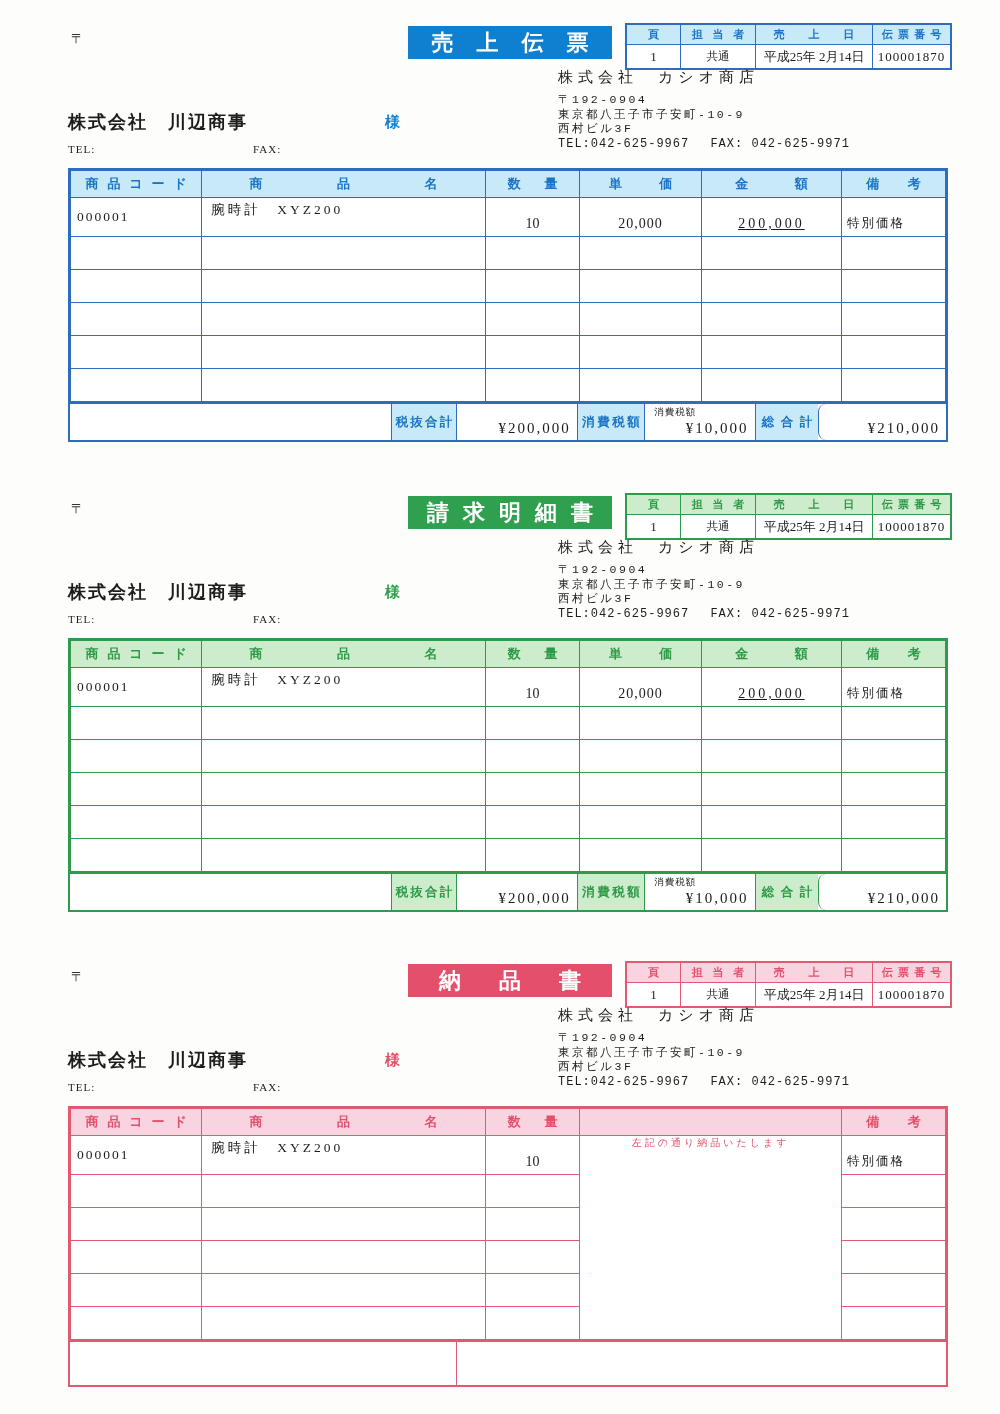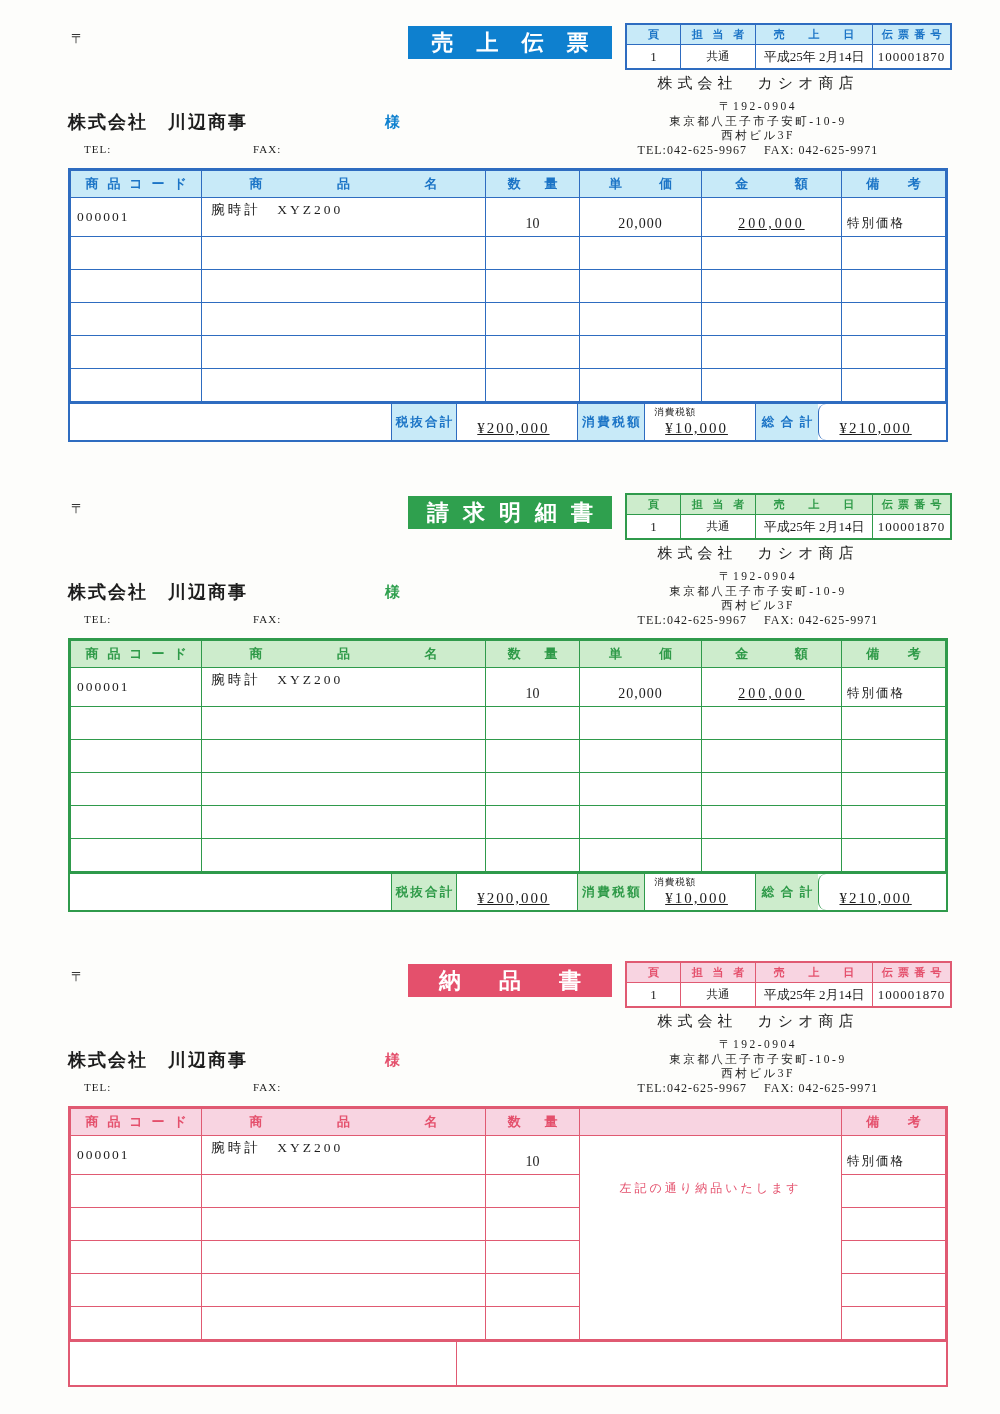--- a/index.html
+++ b/index.html
@@ -30,69 +30,69 @@
   .mc0 { width:53px; } .mc1 { width:75px; } .mc2 { width:117px; } .mc3 { width:78px; }
   .meta-row.labels .mcell { height:19px; background:var(--fill); color:var(--label);
         font-size:11px; font-weight:bold; }
   .meta-row.labels .jd { width:100%; height:100%; padding:0 6px; }
   .meta-row.values .mcell { height:24px; border-top:1px solid var(--border);
         display:flex; align-items:center; justify-content:center;
         font-family:"Liberation Serif",serif; font-size:13px; white-space:nowrap; }
   .meta-row.values .slipno { letter-spacing:1px; }
 
   
-  .seller { position:absolute; left:558px; top:74px; width:400px;
-            font-family:Liberation Serif, serif;text-align:center; }
+  .seller { position:absolute; left:558px; top:68px; width:400px;
+            font-family:Liberation Mono, monospace; }
   .s-name { font-size:15px; letter-spacing:5px; white-space:nowrap; }
   .s-line { font-size:11.5px; letter-spacing:2.5px; line-height:14.5px; white-space:nowrap; }
   .s-post { margin-top:6px; }
   .s-telfax { font-size:12px; letter-spacing:1px; line-height:15px; white-space:nowrap; }
 
   
   .customer { position:absolute; left:68px; top:110px; font-size:18px; font-weight:600;
               letter-spacing:2px; white-space:nowrap; }
   .honorific { position:absolute; left:385px; top:113px; font-size:15px; font-weight:bold;
                color:var(--accent); }
   .ctel { position:absolute; top:143px; font-size:11px; letter-spacing:1px;
           font-family:"Liberation Serif",serif; }
-  .ctel.t { left:84px; } .ctel.f { left:253px; }
+  .ctel.t { left:68px; } .ctel.f { left:253px; }
 
   
   .mainwrap { position:absolute; left:68px; top:168px; width:880px; background:#fff;
               border:2px solid var(--border); }
   table.items { width:100%; border-collapse:collapse; table-layout:fixed; }
   .items th, .items td { border:1px solid var(--border); overflow:hidden; }
   .items th { height:27px; background:var(--fill); color:var(--label); font-size:13px;
               font-weight:bold; padding:0; }
   .items th .jd { width:100%; height:100%; padding:0 10px; }
   .items td { height:33px; font-family:"Liberation Serif",serif; font-size:13.5px; }
   td.code  { vertical-align:top; padding:11px 6px; letter-spacing:2px; }
   td.name  { vertical-align:top; padding:3px 9px; letter-spacing:3px; }
   td.qty   { vertical-align:bottom; text-align:center; padding:4px; font-size:14px;margin-top:20px; }
   td.money { vertical-align:bottom; text-align:center; padding:4px 8px; font-size:14px;
              letter-spacing:1px; }
   td.amount{ letter-spacing:3px;text-decoration:underline; }
   td.note  { vertical-align:bottom; padding:4px 5px; font-family:"Liberation Sans",sans-serif;
              font-size:12.5px; letter-spacing:2px; }
-  td.merged{ vertical-align:top; text-align:center; padding-top:44px;
-             font-family:"Liberation Sans",sans-serif; font-size:12px;
+  td.merged{ vertical-align:top; text-align:center; 
+             font-family:"Liberation Sans",sans-serif; font-size:10px;
              letter-spacing:3px; color:var(--accent);margin-top:20px; }
 
   
   .tfoot { display:flex; height:38px; border-top:2px solid var(--border); }
   .fc { border-left:1px solid var(--border); }
   .fc:first-child { border-left:none; }
   .fc.empty { width:36.6%; }
   .fc.lbl { background:var(--fill); color:var(--label); font-size:12.5px; font-weight:bold; }
   .fc.lbl .jd { width:100%; height:100%; padding:0 3px; }
   .fc.w1 { width:7.5%; }  .fc.v1 { width:13.75%; }
   .fc.w2 { width:7.7%; }  .fc.v2 { width:12.6%; }
   .fc.w3 { width:7.3%; }  .fc.v3 { width:14.55%;border-radius:8px; }
-  .fc.val { display:flex; align-items:flex-end; padding:3px 20px;
-            font-family:"Liberation Serif",serif; font-size:15px; letter-spacing:2px;text-decoration:underline; }
+  .fc.val { display:flex; align-items:flex-end; justify-content:flex-end; padding:3px 6px;
+            font-family:"Liberation Serif",serif; font-size:15px; letter-spacing:2px; }
   .fc.tax { position:relative; }
   .fc.tax .mini { position:absolute; top:2px; left:9px; font-size:9.5px; letter-spacing:1px;
                   font-family:"Liberation Sans",sans-serif; color:#1d1d1d; }
 
   
   .tfoot3 { display:flex; height:45px; border-top:2px solid var(--border); }
   .tfoot3 .left { width:44.2%; border-right:1px solid var(--border); }
   .tfoot3 .right { flex:1; }
 </style>
 </head>

